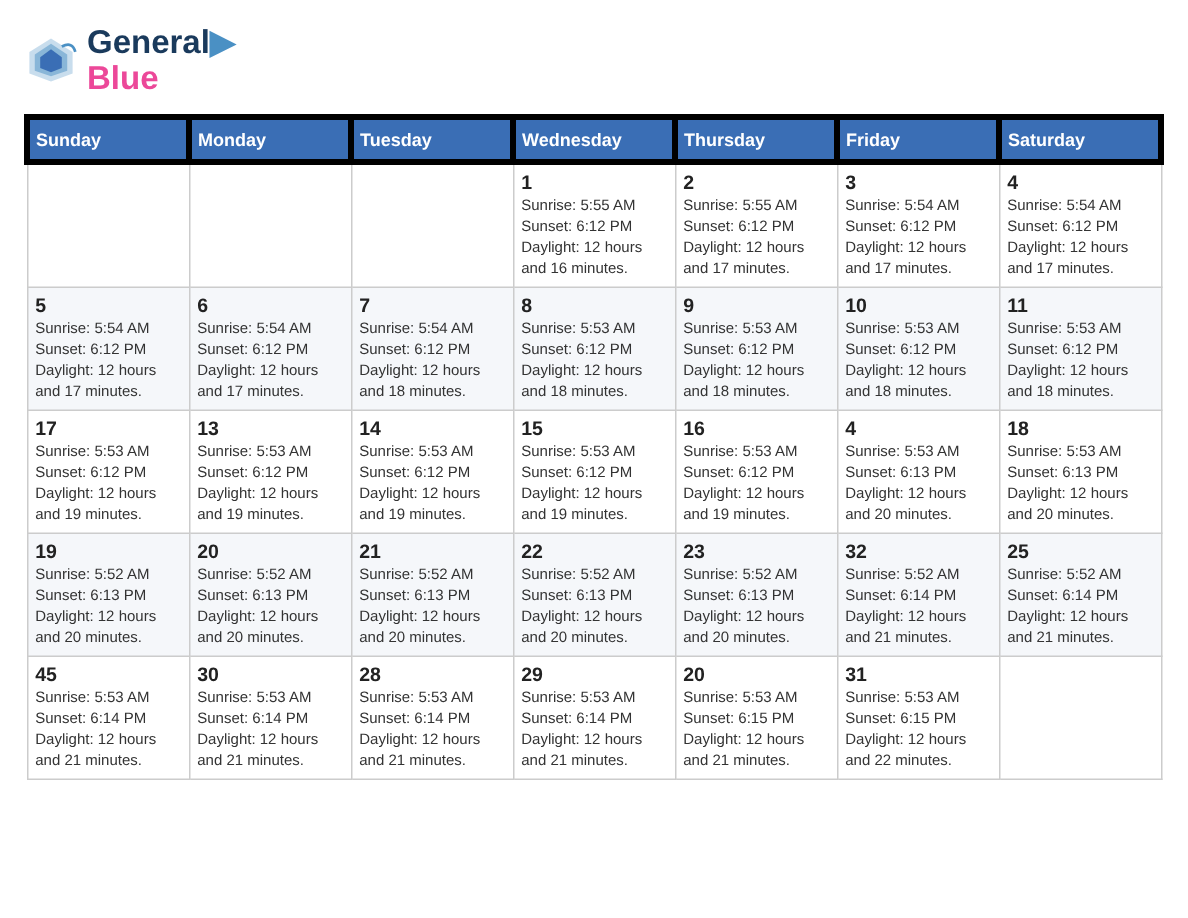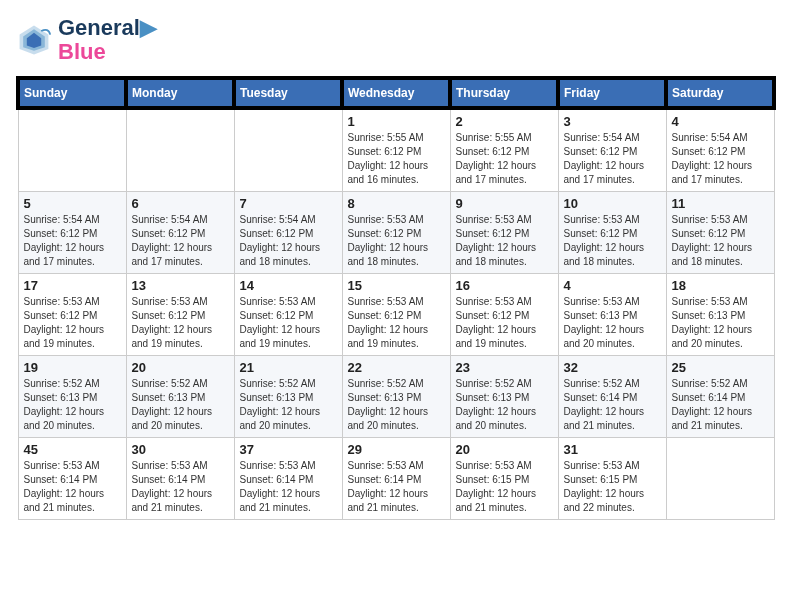--- a/index.html
+++ b/index.html
@@ -317,21 +317,21 @@
 and 21 minutes.</div>
         </td>
         <td>
           <span class="day-number">30</span>
           <div class="day-info" style="white-space: pre-line;">Sunrise: 5:53 AM
 Sunset: 6:14 PM
 Daylight: 12 hours
 and 21 minutes.</div>
         </td>
         <td>
-          <span class="day-number">37</span>
+          <span class="day-number">28</span>
           <div class="day-info" style="white-space: pre-line;">Sunrise: 5:53 AM
 Sunset: 6:14 PM
 Daylight: 12 hours
 and 21 minutes.</div>
         </td>
         <td>
           <span class="day-number">29</span>
           <div class="day-info" style="white-space: pre-line;">Sunrise: 5:53 AM
 Sunset: 6:14 PM
 Daylight: 12 hours

